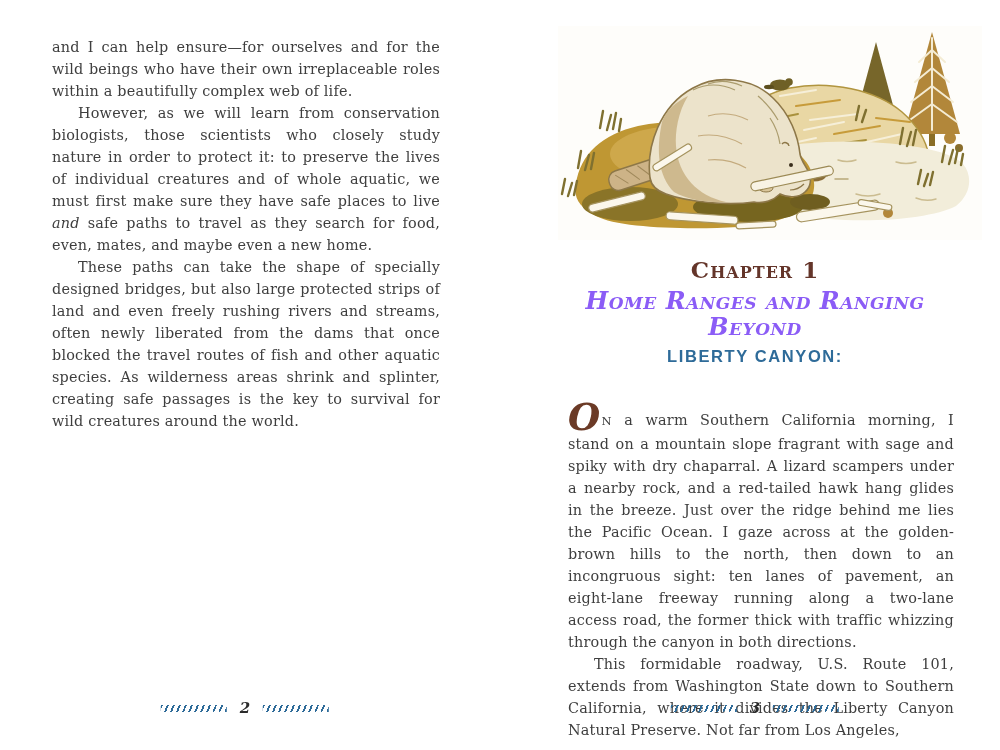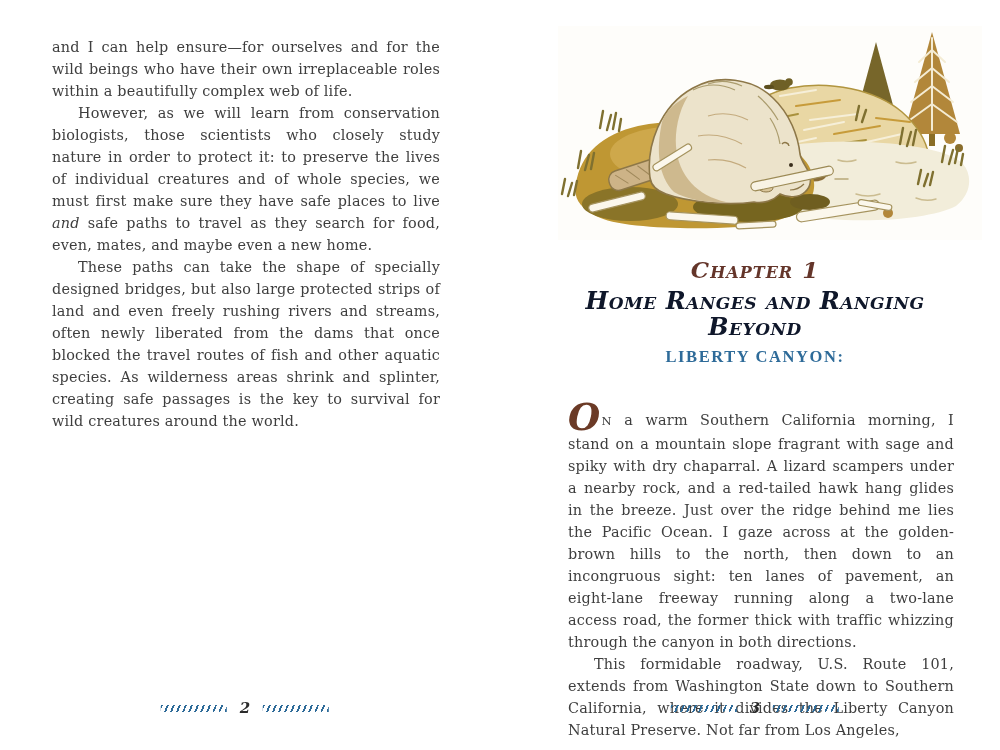--- a/index.html
+++ b/index.html
@@ -60,48 +60,47 @@
     left: 558px; top: 26px;
     width: 424px; height: 214px;
   }
   .chapter-label {
     position: absolute;
     left: 562px; top: 258px;
     width: 386px;
     text-align: center;
     color: #64352a;
     font-family: "DejaVu Serif", serif;
-    font-style: italic;
     font-weight: bold;
     font-variant: small-caps;
     font-size: 23px;
     letter-spacing: 1px;
     line-height: 1;
   }
   .chapter-title {
     position: absolute;
     left: 552px; top: 288px;
     width: 406px;
     text-align: center;
-    color: #0f172a;
+    color: #8b5cf6;
     font-family: "DejaVu Serif", serif;
     font-style: italic;
     font-weight: bold;
     font-variant: small-caps;
     font-size: 24px;
     letter-spacing: 0.5px;
     line-height: 1.1;
   }
   .section-title {
     position: absolute;
     left: 562px; top: 344px;
     width: 386px;
     text-align: center;
     color: #2e6b99;
-    font-family: Liberation Serif, serif;
+    font-family: Liberation Sans, sans-serif;
     font-weight: bold;
     font-size: 16.5px;
     letter-spacing: 1.6px;
     line-height: 25px;
   }
   .right-body {
     position: absolute;
     left: 568px; top: 403px;
     width: 386px;
     font-size: 14.4px;
@@ -123,21 +122,21 @@
   }
   .smallcap { font-size: 11.5px; letter-spacing: 0.5px; }
 </style>
 </head>
 <body>
 
 <div class="spread">
 
   <div class="left-text">
     <p>and I can help ensure—for ourselves and for the wild beings who have their own irreplaceable roles within a beautifully complex web of life.</p>
-    <p class="indent"><span>However, as we will learn from conservation biologists, those scientists who closely study nature in order to protect it: to preserve the lives of individual creatures and of whole species, we must first make sure they have safe places to live </span><em>and</em><span> safe paths to travel as they search for food, even, mates, and maybe even a new home.</span></p>
+    <p class="indent"><span>However, as we will learn from conservation biologists, those scientists who closely study nature in order to protect it: to preserve the lives of individual creatures and of whole aquatic, we must first make sure they have safe places to live </span><em>and</em><span> safe paths to travel as they search for food, even, mates, and maybe even a new home.</span></p>
     <p class="indent">These paths can take the shape of specially designed bridges, but also large protected strips of land and even freely rushing rivers and streams, often newly liberated from the dams that once blocked the travel routes of fish and other aquatic species. As wilderness areas shrink and splinter, creating safe passages is the key to survival for wild creatures around the world.</p>
   </div>
 
   <div class="footer footer-left">
     <div class="dashes"></div>
     <div class="page-num">2</div>
     <div class="dashes"></div>
   </div>
 
   <svg class="illus" viewBox="0 0 424 214" xmlns="http://www.w3.org/2000/svg">

